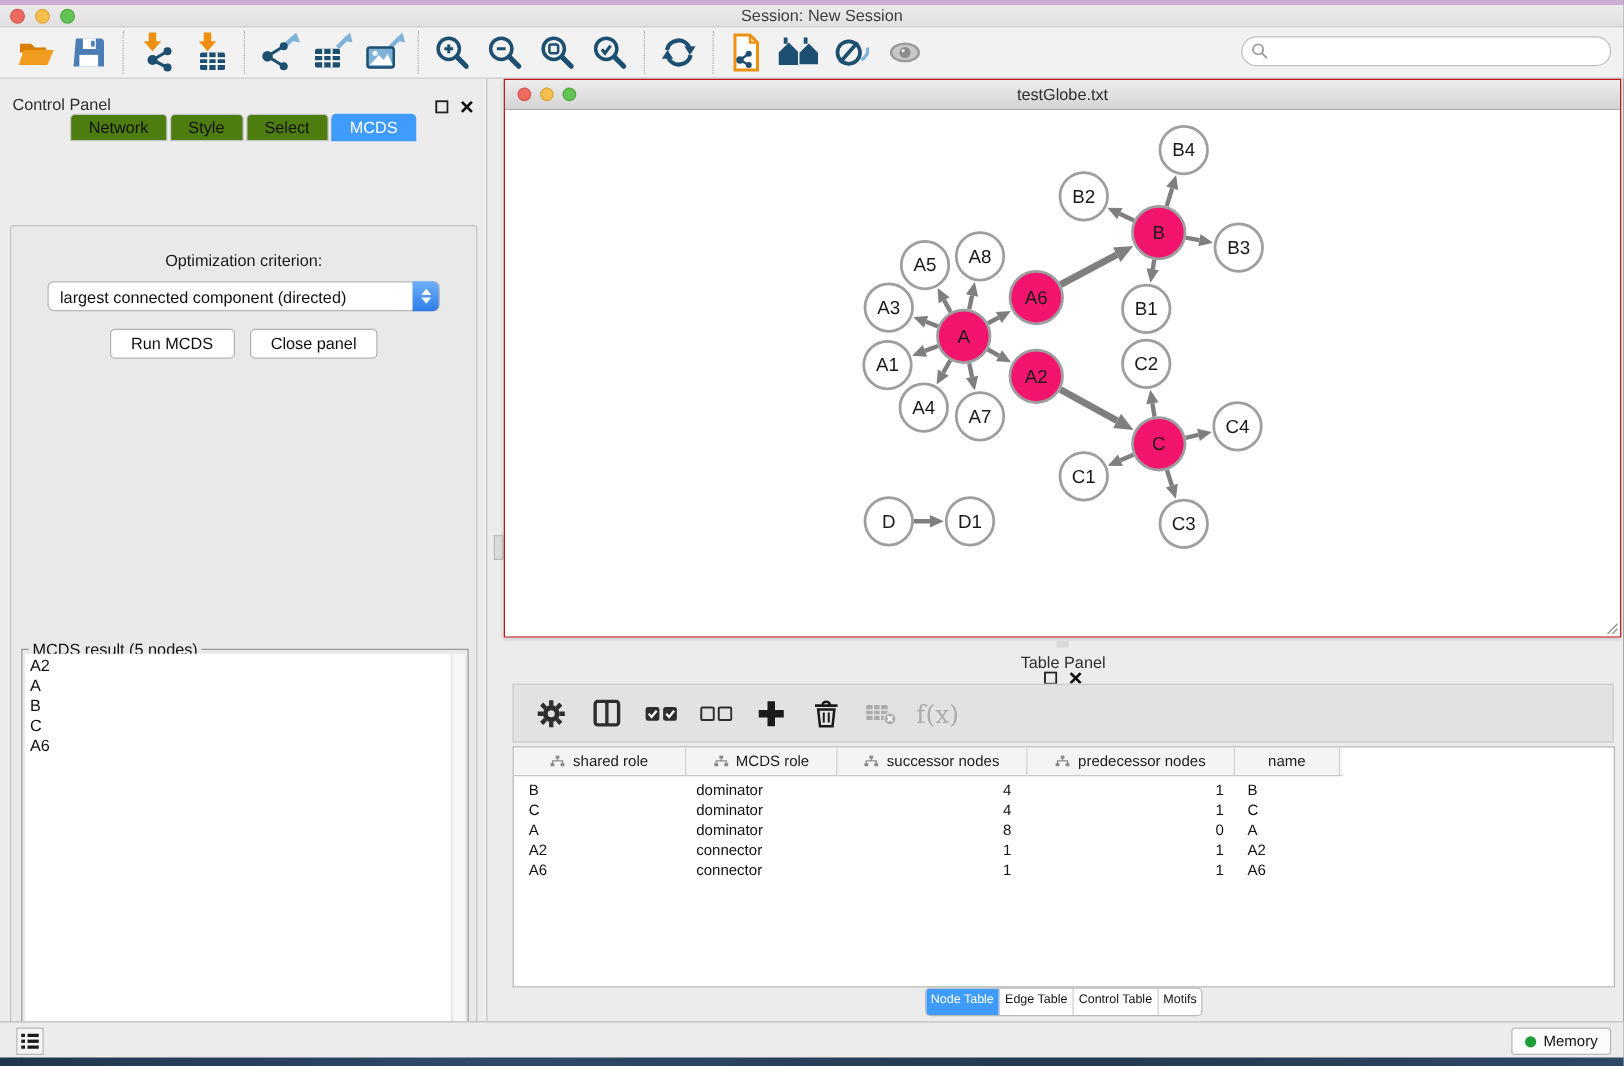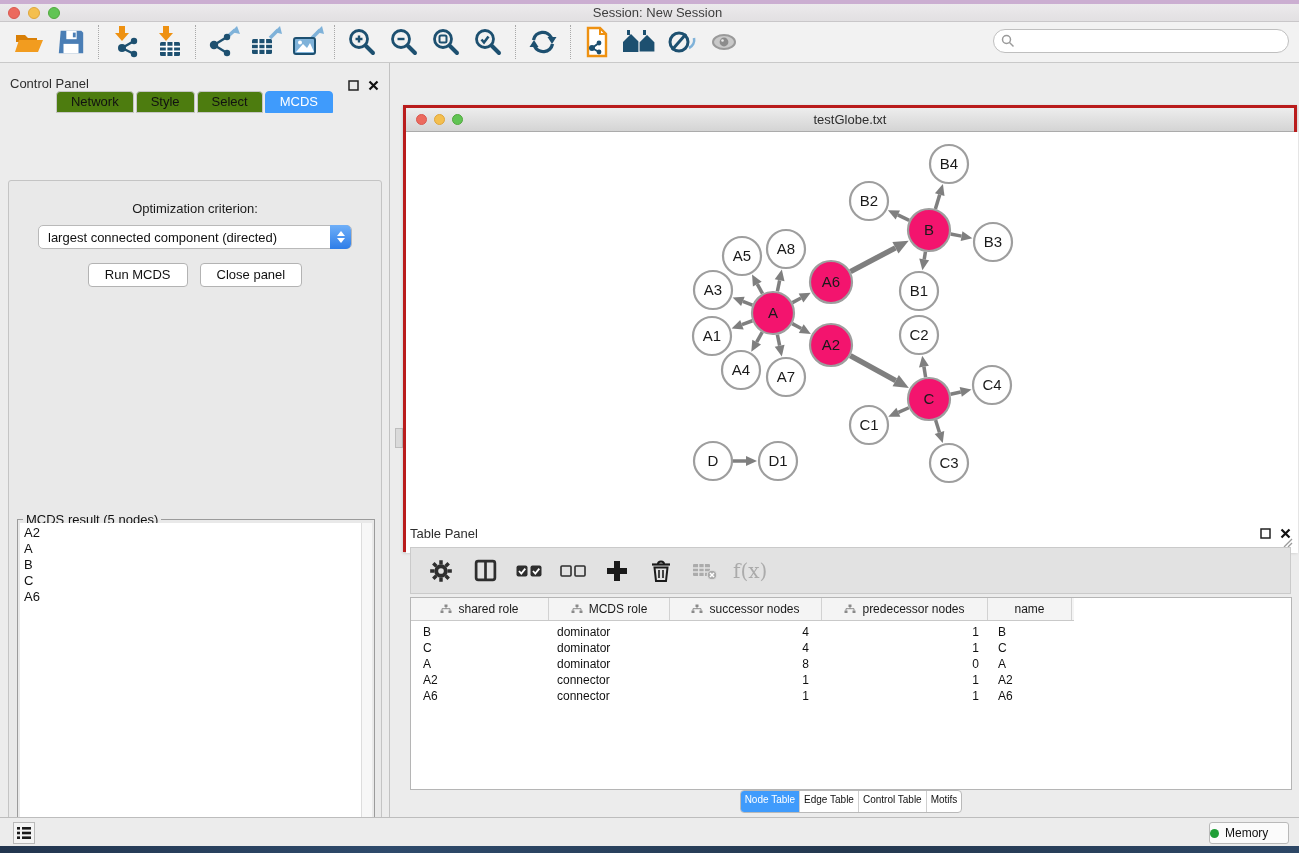--- a/index.html
+++ b/index.html
@@ -58,34 +58,34 @@
     border:1px solid #9B9B9B; background:#E9E9E9; }
   .groupbox .gb-title { position:absolute; top:-8px; left:5px; background:#E9E9E9;
     padding:0 3px; font-size:13px; color:#111; }
   .gb-list { position:absolute; left:2px; top:3px; right:13px; bottom:2px; background:#FFF;
     font-size:13px; color:#111; padding:2px 0 0 4px; overflow:hidden; }
   .gb-list .row { line-height:16px; }
   .gb-scroll { position:absolute; top:3px; right:2px; bottom:2px; width:11px;
     background:#F7F7F7; border-left:1px solid #DDD; }
   
   .net-window { position:absolute; left:403px; top:63px; width:894px; height:447px;
-    background:#FFF; border:3px solid #b91c1c; box-shadow:0 1px 3px rgba(0,0,0,.18);margin-top:42px; }
+    background:#FFF; border:1px solid #b91c1c; box-shadow:0 1px 3px rgba(0,0,0,.18); }
   .net-titlebar { position:relative; height:24px; background:linear-gradient(#EDEDED,#D4D4D4);
     border-bottom:1px solid #ABABAB; display:flex; align-items:center; }
   .net-titlebar .title { position:absolute; left:0; right:0; text-align:center; font-size:13px; color:#2E2E2E; }
   .net-lights { display:flex; gap:7px; margin-left:10px; z-index:2; }
   .net-lights .light { width:11px; height:11px; }
   .net-canvas { position:absolute; left:0; top:24px; width:892px; height:421px; background:#FFF; }
   .resize-grip { position:absolute; right:1px; bottom:1px; width:13px; height:13px; }
   .divider-nub { position:absolute; left:395px; top:428px; width:8px; height:20px;
     background:#DADADA; border:1px solid #BDBDBD; }
   .mini-tick { position:absolute; left:845px; top:513px; width:10px; height:5px; background:#D8D8D8; }
   
   .table-panel-header { position:absolute; left:410px; top:522px; width:881px; height:22px;
-    display:flex; align-items:center; }
+    display:flex; align-items:center;flex-direction:column; }
   .table-panel-header .tp-title { font-size:13px; color:#2E2E2E; flex:1; }
   .tp-toolbar { position:absolute; left:410px; top:547px; width:881px; height:47px;
     background:#E2E2E2; border:1px solid #CACACA; display:flex; align-items:center; padding-left:12px; gap:8px; }
   .tp-btn { width:36px; height:36px; display:flex; align-items:center; justify-content:center; }
   .fx-label { font-family:"DejaVu Serif", serif; font-size:20px; color:#ABABAB; margin-left:2px; }
   .data-table { position:absolute; left:410px; top:597px; width:882px; height:193px;
     background:#FFF; border:1px solid #B5B5B5; overflow:hidden; }
   .dt-header { display:flex; height:23px; border-bottom:1px solid #C9C9C9; width:663px; background:#F4F4F4; }
   .dt-hcell { display:flex; align-items:center; justify-content:center; gap:6px;
     font-size:12px; color:#1A1A1A; border-right:1px solid #D2D2D2; height:100%; }
@@ -98,21 +98,21 @@
   .bt-tab { font-size:10px; color:#111; padding:3px 4px 0; border-left:1px solid #CFCFCF; }
   .bt-tab:first-child { border-left:none; }
   .bt-tab.active { background:#3F9BFC; color:#FFF; }
   
   .statusbar { position:absolute; left:0; top:817px; width:1299px; height:29px;
     background:#ECECEC; border-top:1px solid #BDBDBD; }
   .list-btn { position:absolute; left:13px; top:4px; width:22px; height:22px;
     background:#F4F4F4; border:1px solid #B9B9B9; display:flex; align-items:center; justify-content:center; }
   .memory-btn { position:absolute; right:10px; top:4px; width:80px; height:22px;
     background:#FBFBFB; border:1px solid #B9B9B9; border-radius:3px;
-    display:flex; align-items:center; gap:6px; font-size:12px; color:#111; }
+    display:flex; align-items:center; justify-content:center; gap:6px; font-size:12px; color:#111; }
   .mem-dot { width:9px; height:9px; border-radius:50%; background:#1E9E36; }
   .desktop-bottom { position:absolute; left:0; top:846px; width:1299px; height:7px;
     background:linear-gradient(90deg,#22354E,#2E4A6B 30%,#24384F 65%,#2D4766); }
 </style>
 </head>
 <body>
 
 <div id="screen">
 
   <div class="desktop-top"></div>

